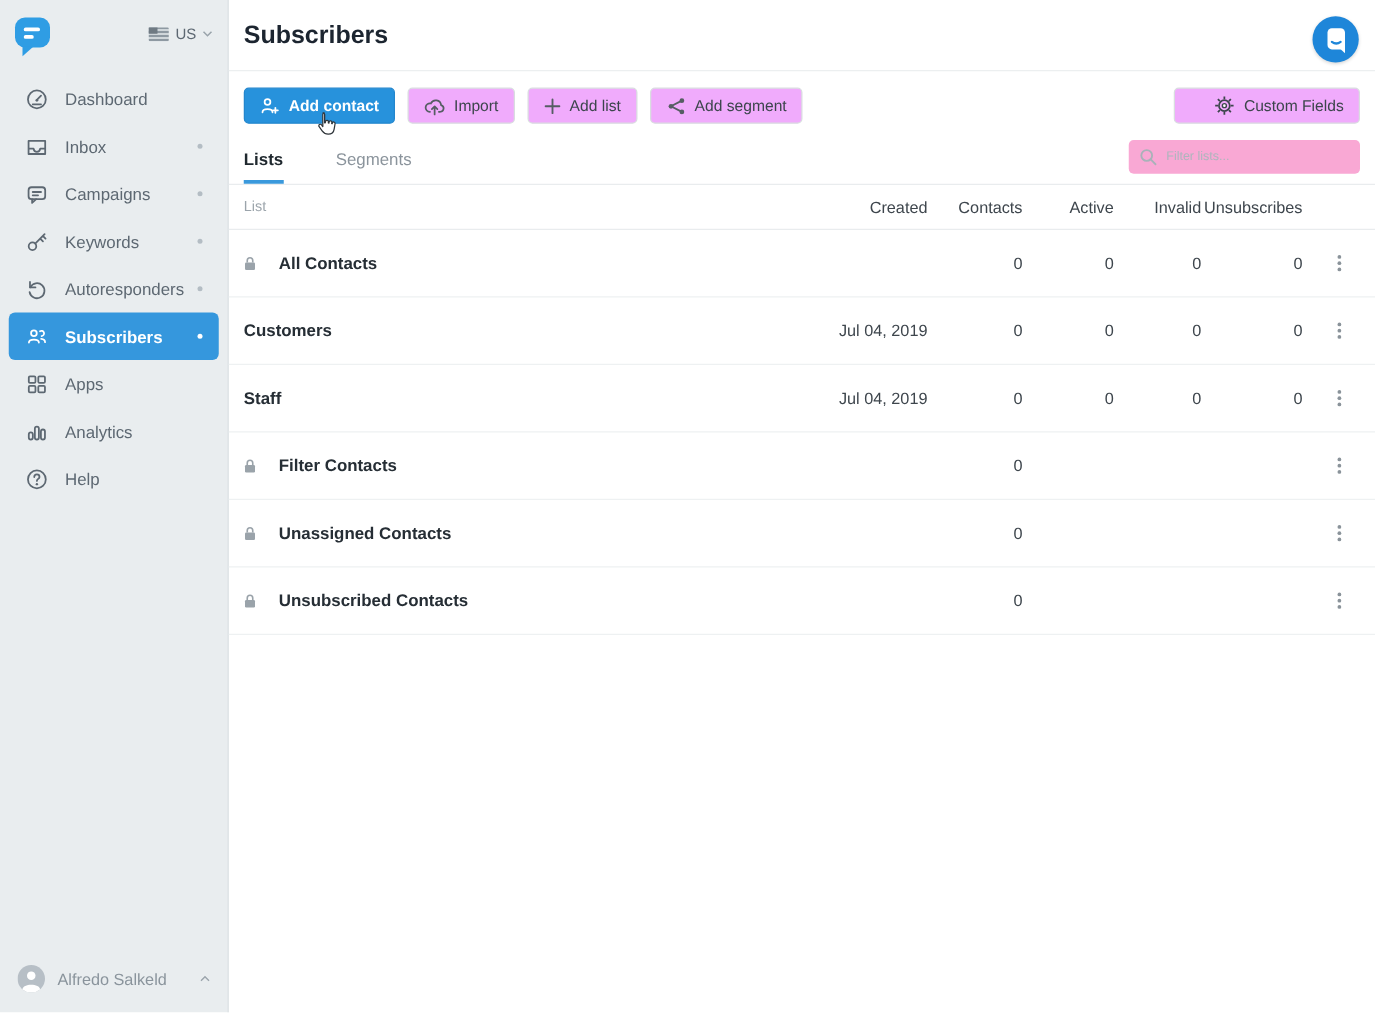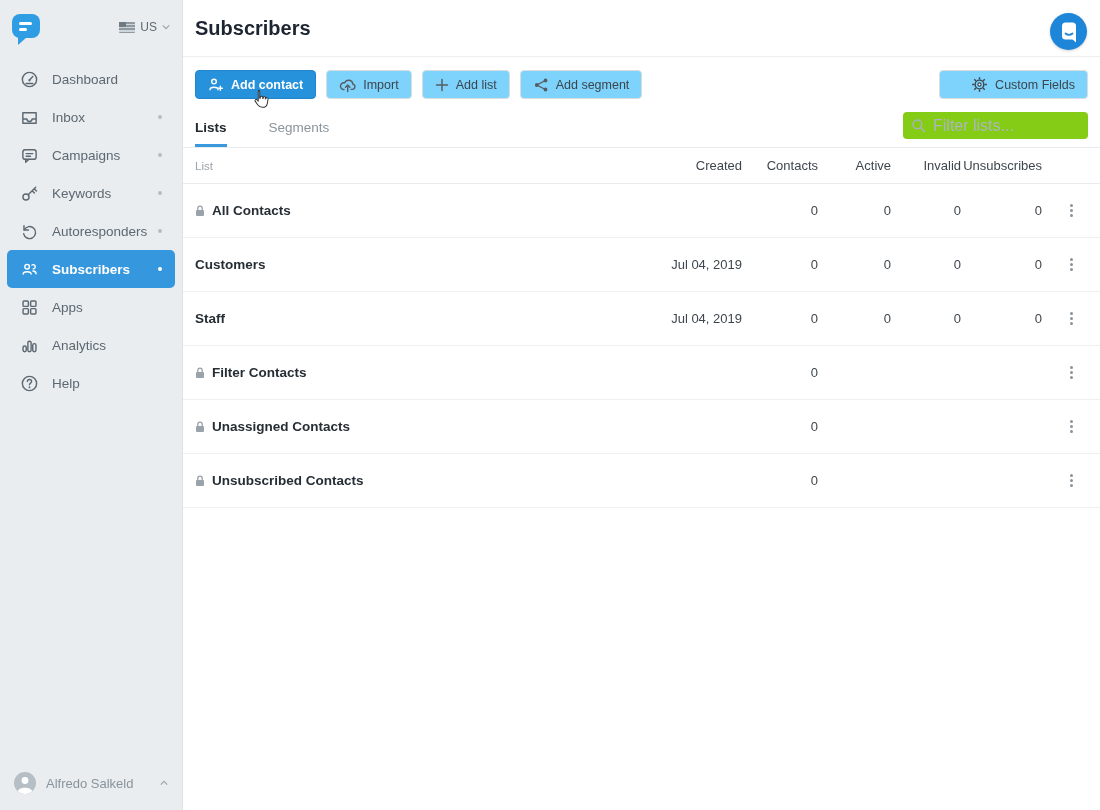--- a/index.html
+++ b/index.html
@@ -35,48 +35,48 @@
   .user .chev{margin-left:auto;}
 
   
   main{flex:1;position:relative;display:flex;flex-direction:column;min-width:0;}
   .page-header{height:57px;border-bottom:1px solid #eceff0;display:flex;align-items:center;padding:0 12px;box-sizing:border-box;}
   .page-title{font-size:20px;font-weight:bold;color:#1c2530;margin:0;}
   .chat-launcher{position:absolute;top:13px;right:13px;width:37px;height:37px;border-radius:50%;background:#1e86d9;display:flex;align-items:center;justify-content:center;cursor:pointer;box-shadow:0 1px 3px rgba(0,0,0,.18);}
 
   .toolbar{display:flex;align-items:center;padding:13px 12px 0 12px;}
   .btn{
-    height:29px;border:1px solid #d9dde0;background:#7dd3fc;border-radius:4px;
+    height:29px;border:1px solid #d9dde0;background:#f0abfc;border-radius:4px;
     font-size:12.5px;color:#3c454c;display:inline-flex;align-items:center;gap:7px;
     padding:0 12px;margin-right:10px;cursor:pointer;box-sizing:border-box;white-space:nowrap;
     font-family:"Liberation Sans",sans-serif;
   }
   .btn.primary{background:#2792dc;border-color:#2386cd;color:#fff;font-weight:bold;}
   .btn.custom-fields{margin-left:auto;margin-right:0;padding-left:31px;}
 
   .subbar{display:flex;align-items:flex-end;padding:0 12px;margin-top:12px;border-bottom:1px solid #e9ecee;position:relative;height:36px;box-sizing:content-box;gap:16px;}
   .tab{font-size:13.5px;margin-right:26px;padding-bottom:9px;color:#8b949c;cursor:pointer;border-bottom:3px solid transparent;}
   .tab.active{color:#20292f;font-weight:bold;border-bottom-color:#3a99dc;}
   .filter{position:absolute;right:12px;bottom:8px;width:185px;height:27px;}
   .filter input{
-    width:100%;height:100%;border:none;border-radius:4px;background:#84cc16;
-    padding:0 8px 0 30px;font-size:16px;color:#55606a;box-sizing:border-box;outline:none;
+    width:100%;height:100%;border:none;border-radius:4px;background:#f9a8d4;
+    padding:0 8px 0 30px;font-size:10px;color:#55606a;box-sizing:border-box;outline:none;
     font-family:"Liberation Sans",sans-serif;
   }
   .filter input::placeholder{color:#adb6bd;}
   .filter .search-ic{position:absolute;left:8px;top:6px;}
 
   
   .trow{display:grid;grid-template-columns:1fr 115px 76px 73px 70px 81px 58px;align-items:center;padding-left:12px;}
   .thead{height:35px;border-bottom:1px solid #e9ecee;}
   .thead .cell{font-size:11.5px;color:#9ba4ab;}
   .row{height:53px;border-bottom:1px solid #eef1f2;}
   .cell{min-width:0;}
   .cell.num,.cell.created{text-align:right;font-size:13px;color:#3e464d;}
-  .cell.name{display:flex;align-items:center;gap:7px;font-size:13.5px;font-weight:bold;color:#262e35;}
+  .cell.name{display:flex;align-items:center;gap:18px;font-size:13.5px;font-weight:bold;color:#262e35;}
   .cell.kebab{display:flex;justify-content:center;}
   .kebab-btn{display:flex;flex-direction:column;gap:2px;padding:4px 6px;cursor:pointer;}
   .kebab-btn i{width:3px;height:3px;border-radius:50%;background:#8a939a;display:block;}
   .lock{flex:0 0 auto;display:flex;}
 
   .cursor{position:absolute;left:250px;top:88px;width:22px;height:24px;pointer-events:none;z-index:9;}
 </style>
 </head>
 <body>
 

